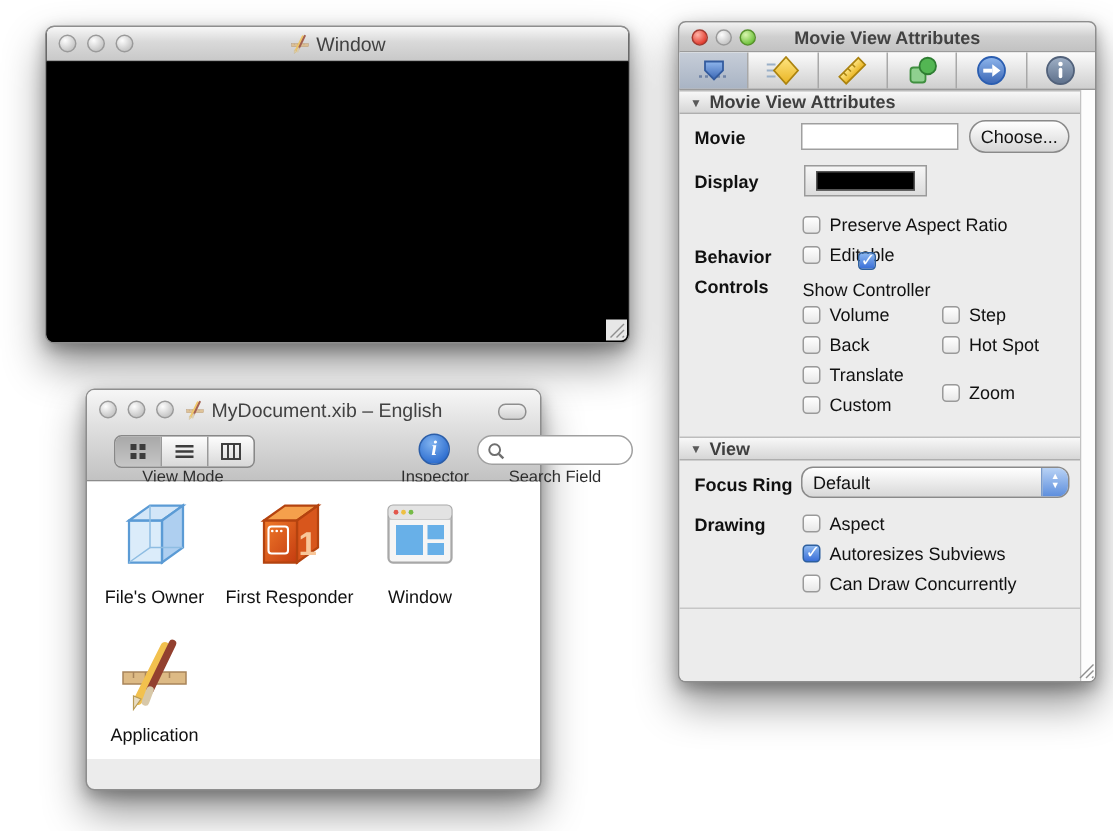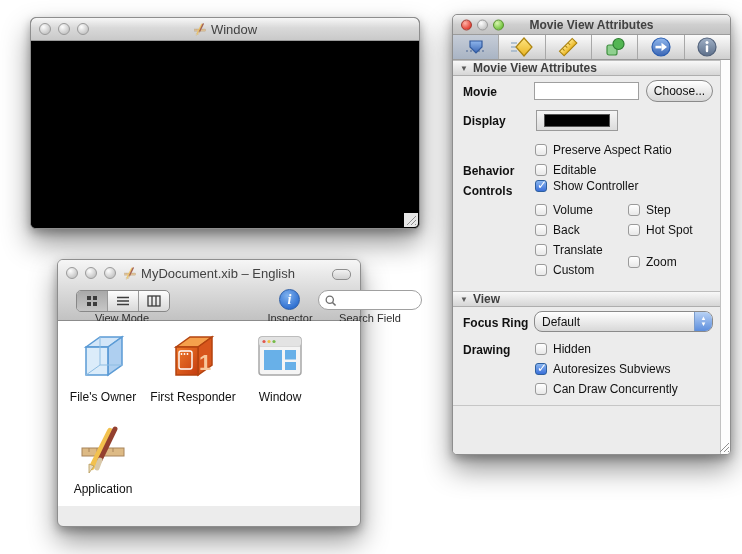--- a/index.html
+++ b/index.html
@@ -410,21 +410,21 @@
       <span class="cblabel">Preserve Aspect Ratio</span>
     </div>
 
     <div class="flabel" style="top:104px;">Behavior</div>
     <div class="cbrow" style="left:82px;top:103px;">
       <span class="checkbox"></span>
       <span class="cblabel">Editable</span>
     </div>
 
     <div class="flabel" style="top:124px;">Controls</div>
-    <div class="cbrow" style="left:82px;top:119px;">
+    <div class="cbrow" style="left:82px;top:108px;flex-direction:column;">
       <span class="checkbox checked"></span>
       <span class="cblabel">Show Controller</span>
     </div>
 
     <div class="cbrow" style="left:82px;top:143px;">
       <span class="checkbox"></span>
       <span class="cblabel">Volume</span>
     </div>
     <div class="cbrow" style="left:175px;top:143px;">
       <span class="checkbox"></span>
@@ -464,21 +464,21 @@
       <span class="ptxt">Default</span>
       <span class="pcap">
           <span>▲</span>
           <span>▼</span>
         </span>
     </div>
 
     <div class="flabel" style="top:283px;">Drawing</div>
     <div class="cbrow" style="left:82px;top:282px;">
       <span class="checkbox"></span>
-      <span class="cblabel">Hidden</span>
+      <span class="cblabel">Aspect</span>
     </div>
     <div class="cbrow" style="left:82px;top:302px;">
       <span class="checkbox checked"></span>
       <span class="cblabel">Autoresizes Subviews</span>
     </div>
     <div class="cbrow" style="left:82px;top:322px;">
       <span class="checkbox"></span>
       <span class="cblabel">Can Draw Concurrently</span>
     </div>
 

